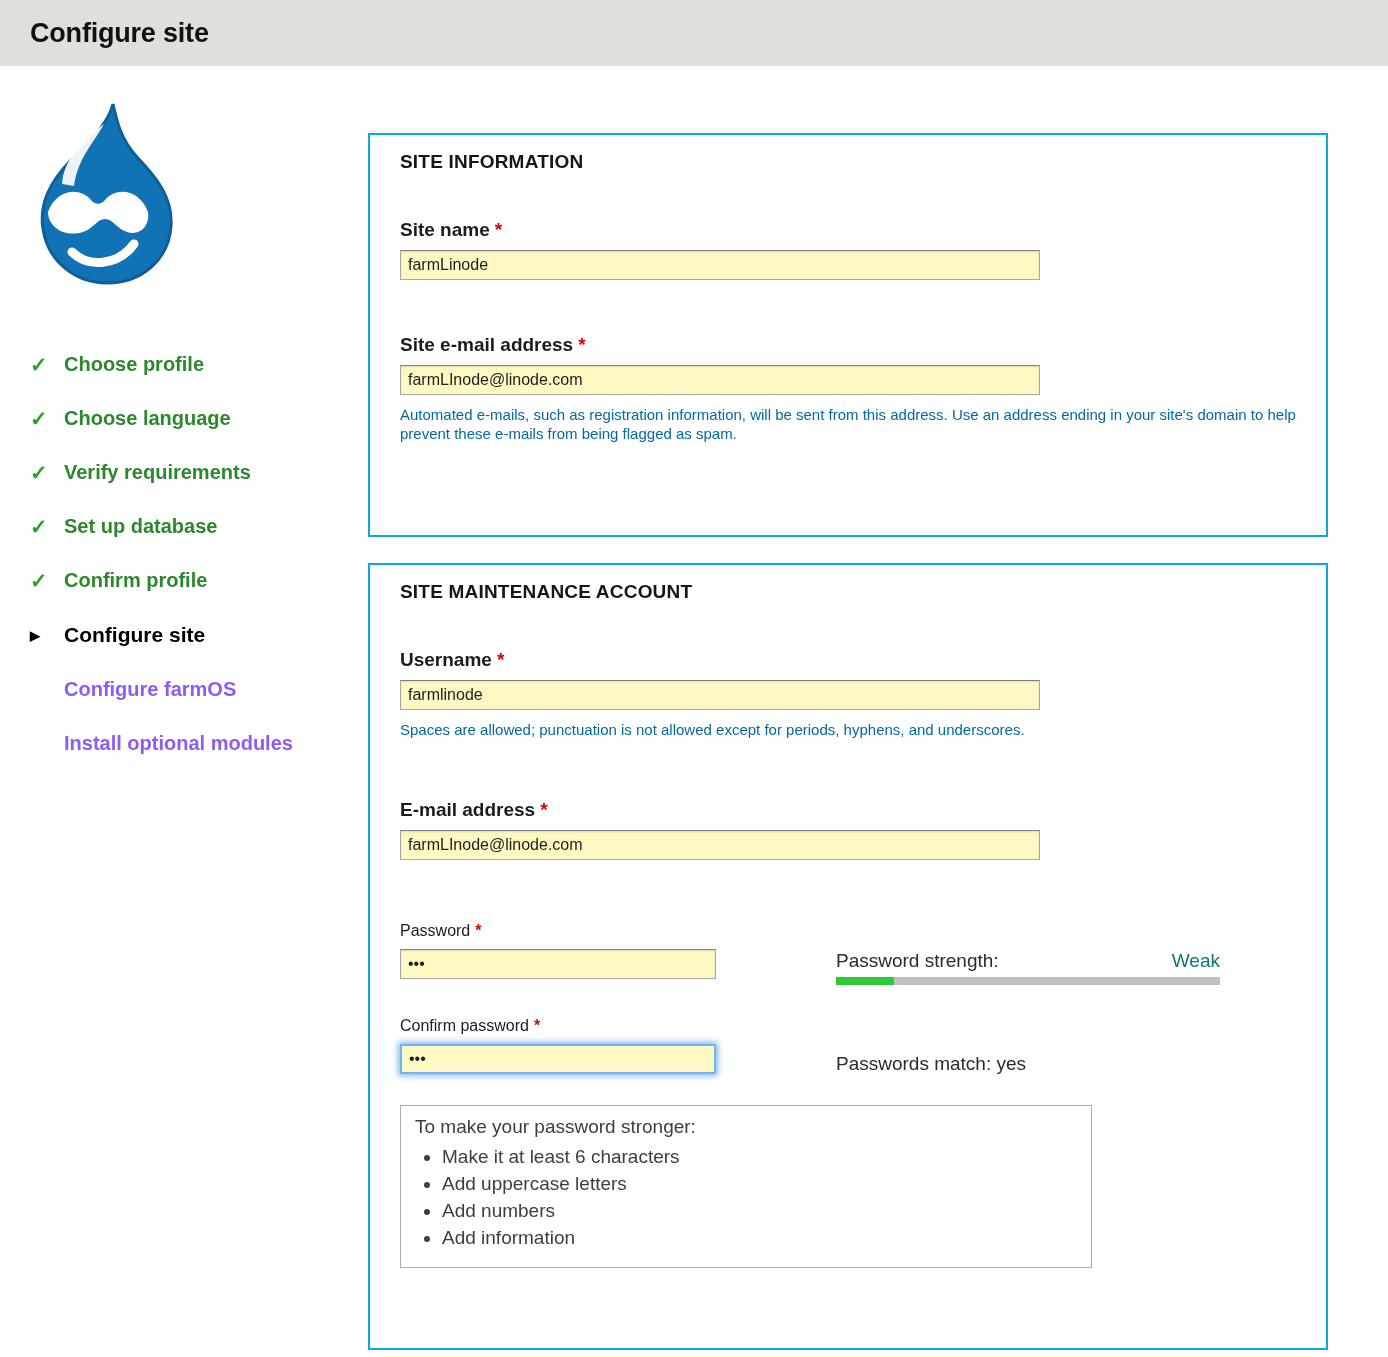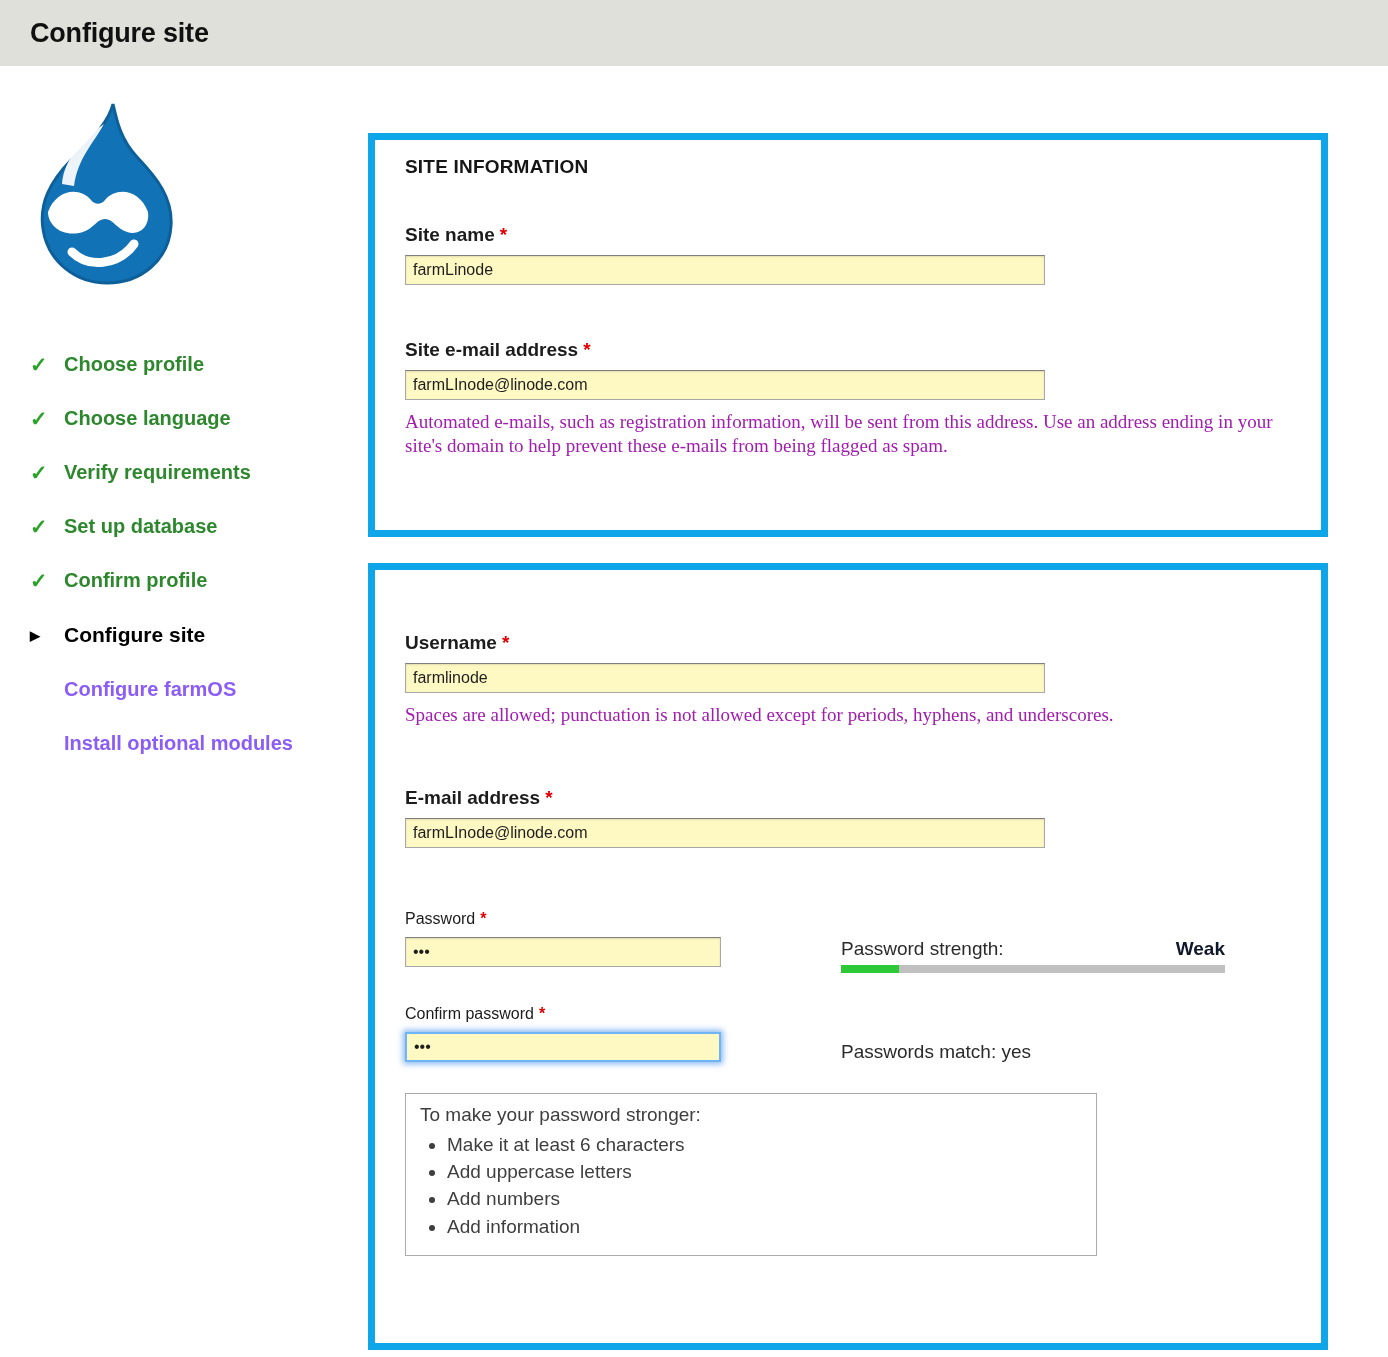--- a/index.html
+++ b/index.html
@@ -48,21 +48,21 @@
   }
   .steps li.done  .icon { color: #27a327; font-weight: 700; }
   .steps li.done  .lbl  { color: #2d882d; }
   .steps li.active .icon { color: #000; font-size: 13px; }
   .steps li.active .lbl  { color: #000; font-weight: 700; font-size: 21px; }
   .steps li.todo  .lbl  { color: #8b5cf6; }
 
   
   .panel {
     width: 960px;
-    border: 7px solid #0ea5e9;
+    border: 2px solid #0ea5e9;
     background: #fff;
     padding: 16px 30px 20px 30px;
     margin-bottom: 26px;
   }
   .panel.site-info { min-height: 404px; }
   .panel.account   { min-height: 787px; }
   .panel h2 {
     font-size: 19px;
     font-weight: 700;
     color: #161616;
@@ -89,42 +89,41 @@
     font-family: "Liberation Sans", sans-serif;
     font-size: 16px;
     color: #1e1e1e;
     padding: 0 7px;
     background: #fef9c3;
     border-radius: 0;
     outline: none;
   }
   .desc {
     margin-top: 10px;
-    font-size: 19px;
+    font-size: 15px;
     line-height: 1.28;
-    color: #a21caf;
+    color: #0369a1;
     max-width: 900px;
-    font-family: Liberation Serif, serif;
   }
   
   .pw-row { display: flex; margin-top: 62px; }
   .pw-row.confirm { margin-top: 32px; }
   .pw-left { width: 436px; flex: none; }
   .pw-left .txt { width: 316px; }
   .pw-right { width: 384px; flex: none; padding-top: 28px; }
   .pw-row.confirm .pw-right { padding-top: 36px; }
   .strength-line {
     display: flex;
     justify-content: space-between;
     align-items: baseline;
     font-size: 19px;
     color: #2b2b2b;
     text-align: center;
   }
-  .strength-line .val { font-weight: 700; color: #0f172a; }
+  .strength-line .val { font-weight: 400; color: #0f766e; }
   .strength-track {
     margin-top: 5px;
     height: 8px;
     width: 100%;
     background: #c0c0c0;
   }
   .strength-fill { height: 100%; background: #2dc937; }
   .match-line { font-size: 19px; color: #2b2b2b; }
   .txt.focused {
     border: 2px solid #6fb5f5;
@@ -208,20 +207,21 @@
       </div>
 
       <div class="field gap-lg">
         <label><span>Site e-mail address</span><span class="req">*</span></label>
         <input class="txt" type="text" value="farmLInode@linode.com" style="">
         <p class="desc">Automated e-mails, such as registration information, will be sent from this address. Use an address ending in your site's domain to help prevent these e-mails from being flagged as spam.</p>
       </div>
     </div>
 
     <div class="panel account">
+      <h2>SITE MAINTENANCE ACCOUNT</h2>
 
       <div class="field">
         <label><span>Username</span><span class="req">*</span></label>
         <input class="txt" type="text" value="farmlinode" style="">
         <p class="desc">Spaces are allowed; punctuation is not allowed except for periods, hyphens, and underscores.</p>
       </div>
 
       <div class="field gap-xl">
         <label><span>E-mail address</span><span class="req">*</span></label>
         <input class="txt" type="text" value="farmLInode@linode.com" style="">

